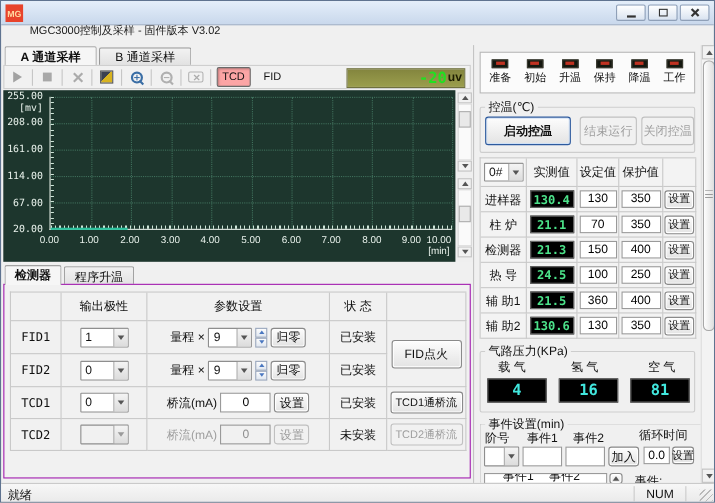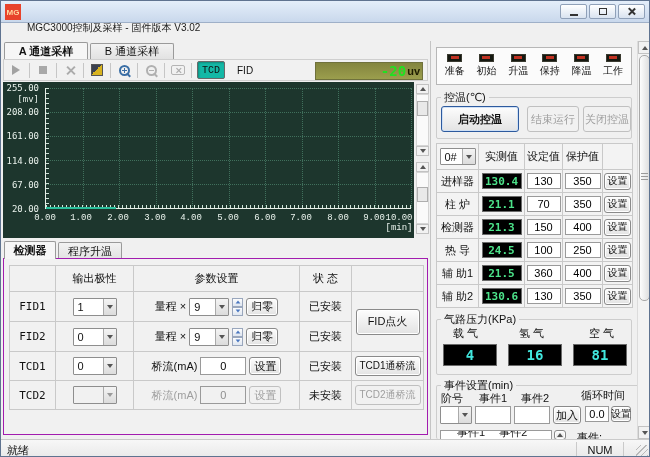--- a/index.html
+++ b/index.html
@@ -41,39 +41,39 @@
   .mag{width:11px;height:11px;border-radius:50%;position:relative;display:flex;align-items:center;justify-content:center;}
   .mag.blue{border:2px solid #3a6ea5;} .mag.gray{border:2px solid #b0b0b0;}
   .mag .h{position:absolute;width:5px;height:2px;bottom:-2px;right:-3px;transform:rotate(45deg);}
   .mag.blue .h{background:#3a6ea5;} .mag.gray .h{background:#b0b0b0;}
   .plus,.minus{position:relative;width:5px;height:5px;}
   .plus i,.minus i{position:absolute;background:#3a6ea5;}
   .minus i{background:#b0b0b0;}
   .plus i.v{left:2px;top:0;width:1.5px;height:5px;} .plus i.hh,.minus i.hh{left:0;top:2px;width:5px;height:1.5px;}
   .fullic{width:14px;height:10px;border:1px solid #b4b4b4;border-radius:2px;display:flex;align-items:center;justify-content:center;}
   .tbtn{height:18px;padding:0 4px;font-size:10px;display:flex;align-items:center;justify-content:center;}
-  .tbtn.pressed{border:1px solid #6a6a6a;background:#14b8a6;box-shadow:inset 1px 1px 2px rgba(0,0,0,.25);border-radius:2px;font-family:Liberation Mono, monospace;}
+  .tbtn.pressed{border:1px solid #6a6a6a;background:#fca5a5;box-shadow:inset 1px 1px 2px rgba(0,0,0,.25);border-radius:2px;}
   .lcddisp{position:absolute;right:4px;top:2px;width:108px;height:18px;border:1px solid #6f713c;
     background:linear-gradient(#83853e,#9b9e4d);display:flex;align-items:center;justify-content:flex-end;padding-right:2px;}
   .lcddisp .val{color:#21e021;font-family:"DejaVu Sans Mono",monospace;font-weight:bold;font-size:14px;line-height:14px;}
   .lcddisp .unit{color:#1d1d00;font-weight:bold;font-size:11px;margin-left:1px;}
   
   .chart{position:absolute;left:2px;top:81px;width:411px;height:156px;background:#1d362d;}
   .plot{position:absolute;left:42px;top:6px;width:366px;height:121px;
     border-left:1px solid #e8efe8;border-bottom:1px solid #e8efe8;}
   .hgrid{position:absolute;left:0;width:100%;height:0;border-top:1px dotted #40705c;}
   .vgrid{position:absolute;top:0;height:100%;width:0;border-left:1px dotted #40705c;}
   .ytickstrip{position:absolute;left:0;top:0;width:3px;height:100%;
     background:repeating-linear-gradient(to bottom,#cfe5d8 0 1px,transparent 1px 5px);}
   .xtickstrip{position:absolute;left:0;bottom:0;width:100%;height:3px;
     background:repeating-linear-gradient(to right,#cfe5d8 0 1px,transparent 1px 4px);}
   .ylab{position:absolute;width:34px;text-align:right;color:#e9f2ec;font-size:9px;
     font-family:"DejaVu Sans Mono",monospace;}
   .xlab{position:absolute;width:28px;text-align:center;color:#e9f2ec;font-size:9px;
-    font-family:Liberation Mono, monospace;}
+    font-family:Liberation Sans, sans-serif;}
   .trace{position:absolute;left:43px;top:125px;width:70px;height:2px;background:#2bbf9c;}
   .scrollstrip{position:absolute;left:414px;top:81px;width:15px;height:156px;background:#efefef;}
   .msb{position:absolute;left:1px;width:13px;display:flex;flex-direction:column;}
   .msb .ar{height:10px;border:1px solid #c2c2c2;background:#f2f2f2;display:flex;align-items:center;justify-content:center;}
   .msb .trk{flex:1;border:1px solid #d5d5d5;background:#fafafa;position:relative;}
   .msb .th{position:absolute;left:0;width:11px;height:15px;border:1px solid #aeaeae;background:#e9e9e9;}
   .tri-u{width:0;height:0;border-left:3px solid transparent;border-right:3px solid transparent;border-bottom:4px solid #555;}
   .tri-d{width:0;height:0;border-left:3px solid transparent;border-right:3px solid transparent;border-top:4px solid #555;}
   
   .detbody{position:absolute;left:2px;top:257px;width:425px;height:177px;border:1px solid #a21caf;background:#f1f1f1;}

